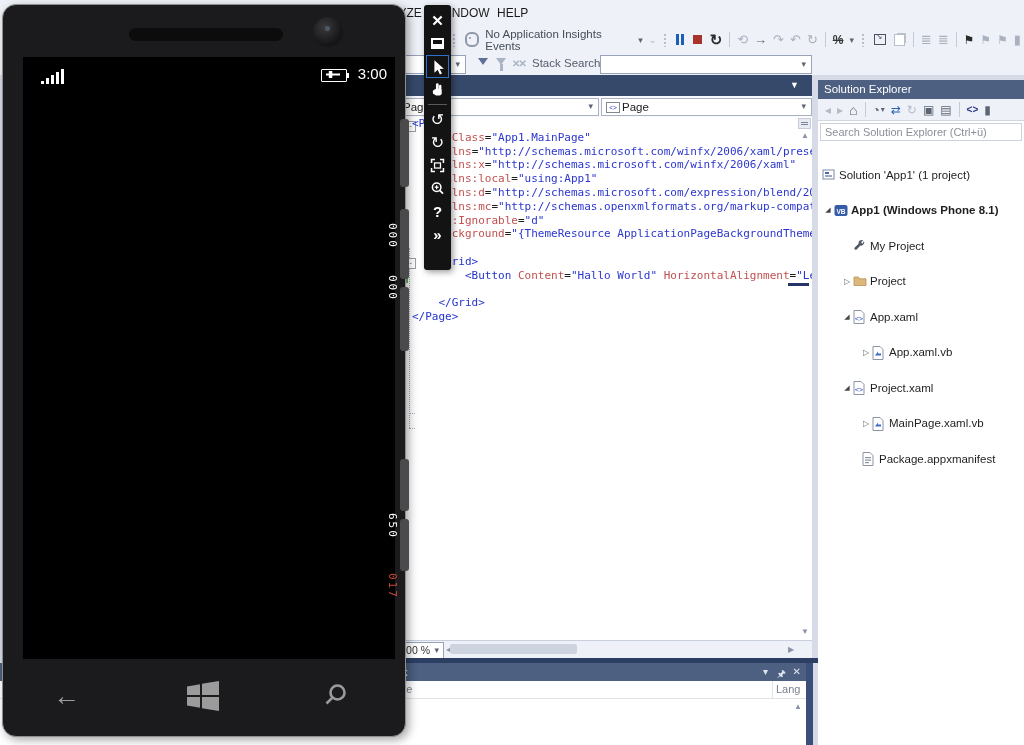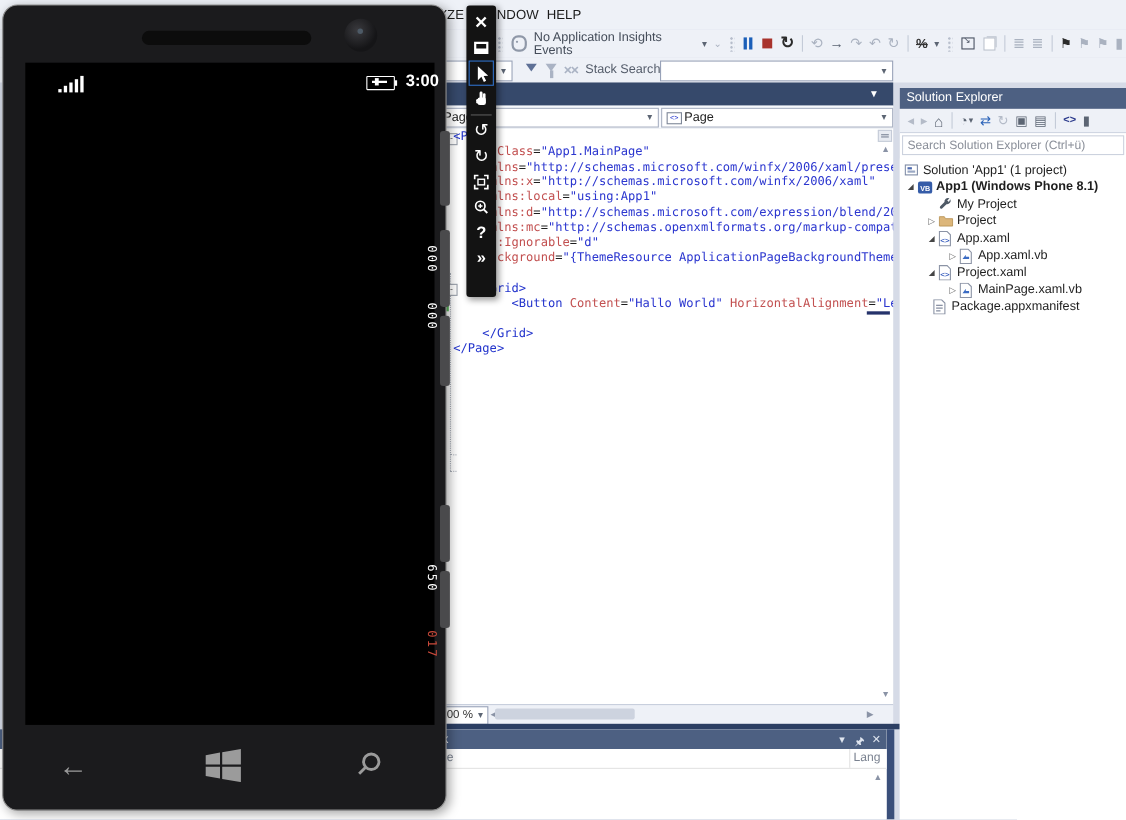--- a/index.html
+++ b/index.html
@@ -98,21 +98,21 @@
   
   .se{left:818px;top:80px;width:206px;height:665px;background:#fff;}
   .se-title{position:absolute;left:0;top:0;width:100%;height:19px;background:#4d6082;}
   .se-title .t{position:absolute;left:6px;top:3px;font-size:11.5px;color:#fff;}
   .se-toolbar{position:absolute;left:0;top:19px;width:100%;height:22px;background:#eef1f7;border-bottom:1px solid #d0d6e2;display:flex;align-items:center;padding-left:4px;box-sizing:border-box;overflow:hidden;}
   .sei{font-size:12px;margin:0 3px;color:#5c6573;white-space:nowrap;}
   .sei.gray{color:#b4bbc8;}
   .sei.blue{color:#2a62b8;}
   .se-search{position:absolute;left:2px;top:43px;width:196px;height:16px;background:#fff;border:1px solid #ccd2de;font-size:11px;color:#8a8f99;line-height:16px;padding-left:4px;white-space:nowrap;overflow:hidden;}
   .se-tree{position:absolute;left:0;top:64px;width:100%;bottom:0;background:#fff;padding-top:3px;}
-  .trow{height:15.5px;display:flex;align-items:center;font-size:11.5px;color:#1e1e1e;white-space:nowrap;}
+  .trow{height:15.5px;display:flex;align-items:center;font-size:11.5px;color:#1e1e1e;white-space:nowrap;margin-top:20px;}
   .trow.bold .lbl{font-weight:bold;}
   .arrow{width:12px;text-align:center;font-size:7px;color:#454545;flex:none;}
   .arrow.col{font-size:8px;color:#6a6a6a;}
   .ti{width:16px;height:13px;flex:none;position:relative;}
   .ti svg{position:absolute;left:0;top:0;}
   .lbl{margin-left:1px;}
 
   
   .emu-toolbar{left:424px;top:5px;width:27px;height:265px;background:#131313;border-radius:3px;z-index:40;box-shadow:2px 2px 6px rgba(0,0,0,.4);display:flex;flex-direction:column;align-items:center;padding-top:4px;box-sizing:border-box;}
   .etb{width:23px;height:23px;display:flex;align-items:center;justify-content:center;color:#fff;flex:none;}
@@ -121,21 +121,21 @@
   .etb .g.rot{font-size:16px;font-weight:normal;}
   .etb-sep{width:19px;height:1px;background:#5a5a5a;margin:3px 0;flex:none;}
   .min-ic{width:13px;height:11px;border:2px solid #fff;border-bottom:5px solid #fff;box-sizing:border-box;}
 
   
   .phone{left:2px;top:4px;width:402px;height:731px;background:#1b1b1d;border:1px solid #8f8f8f;border-radius:14px;z-index:30;box-shadow:3px 3px 10px rgba(0,0,0,.35);}
   .speaker{position:absolute;left:126px;top:23px;width:154px;height:13px;background:#0c0c0c;border-radius:7px;}
   .camera{position:absolute;left:310px;top:12px;width:30px;height:30px;border-radius:50%;background:radial-gradient(circle at 40% 35%,#3a3a3e,#151517 65%);}
   .camera:after{content:"";position:absolute;left:12px;top:9px;width:5px;height:5px;border-radius:50%;background:#4d5a66;}
   .screen{position:absolute;left:20px;top:52px;width:372px;height:602px;background:#000;}
-  .statusbar{position:absolute;left:12px;top:8px;width:100%;height:22px;font-weight:bold;}
+  .statusbar{position:absolute;left:0;top:8px;width:100%;height:22px;}
   .sig{position:absolute;left:18px;bottom:3px;display:flex;align-items:flex-end;gap:2px;}
   .sig i{display:block;width:3px;background:#fff;}
   .clock{position:absolute;right:8px;top:0;font-size:15px;color:#fff;}
   .batt{position:absolute;right:48px;top:4px;width:24px;height:11px;border:1px solid #fff;border-radius:1px;}
   .batt:before{content:"";position:absolute;right:-3px;top:3px;width:2px;height:5px;background:#fff;}
   .batt .plug{position:absolute;left:4px;top:1px;width:14px;height:7px;background:#fff;clip-path:polygon(0 35%,20% 35%,20% 0,45% 0,45% 35%,100% 35%,100% 65%,45% 65%,45% 100%,20% 100%,20% 65%,0 65%);}
   .hw-btn{position:absolute;left:139px;top:262px;width:126px;height:119px;border:2px solid #fff;color:#fff;font-size:17px;display:flex;align-items:center;justify-content:center;}
   .counter{position:absolute;left:376px;font-family:"DejaVu Sans Mono",monospace;font-size:11px;color:#fff;transform:rotate(90deg);transform-origin:0 0;letter-spacing:2px;}
   .bezel-btn{position:absolute;left:397px;width:9px;background:#4a4a4c;border-radius:3px;}
   .phone-nav{position:absolute;left:0;bottom:18px;width:100%;height:40px;}
@@ -349,21 +349,21 @@
       <div class="trow" style="padding-left: 42px;">
         <span class="arrow col">▷</span>
         <span class="ti">
           <svg width="12" height="14" viewBox="0 0 12 14">
             <path d="M1,0.5 H8 L11,3.5 V13.5 H1 Z" fill="#fff" stroke="#8b93a5"></path>
             <path d="M3,9.5 L6,5.5 L6,7.5 L9,7.5 L9,9.5 Z" fill="#3b6cc4"></path>
           </svg>
         </span>
         <span class="lbl">MainPage.xaml.vb</span>
       </div>
-      <div class="trow" style="padding-left: 18px;">
+      <div class="trow" style="padding-left: 32px;">
         <span class="arrow"></span>
         <span class="ti">
           <svg width="12" height="14" viewBox="0 0 12 14">
             <path d="M1,0.5 H8 L11,3.5 V13.5 H1 Z" fill="#fff" stroke="#8b93a5"></path>
             <rect x="3" y="5" width="6" height="1.2" fill="#8b93a5"></rect>
             <rect x="3" y="7.5" width="6" height="1.2" fill="#8b93a5"></rect>
             <rect x="3" y="10" width="4" height="1.2" fill="#8b93a5"></rect>
           </svg>
         </span>
         <span class="lbl">Package.appxmanifest</span>

